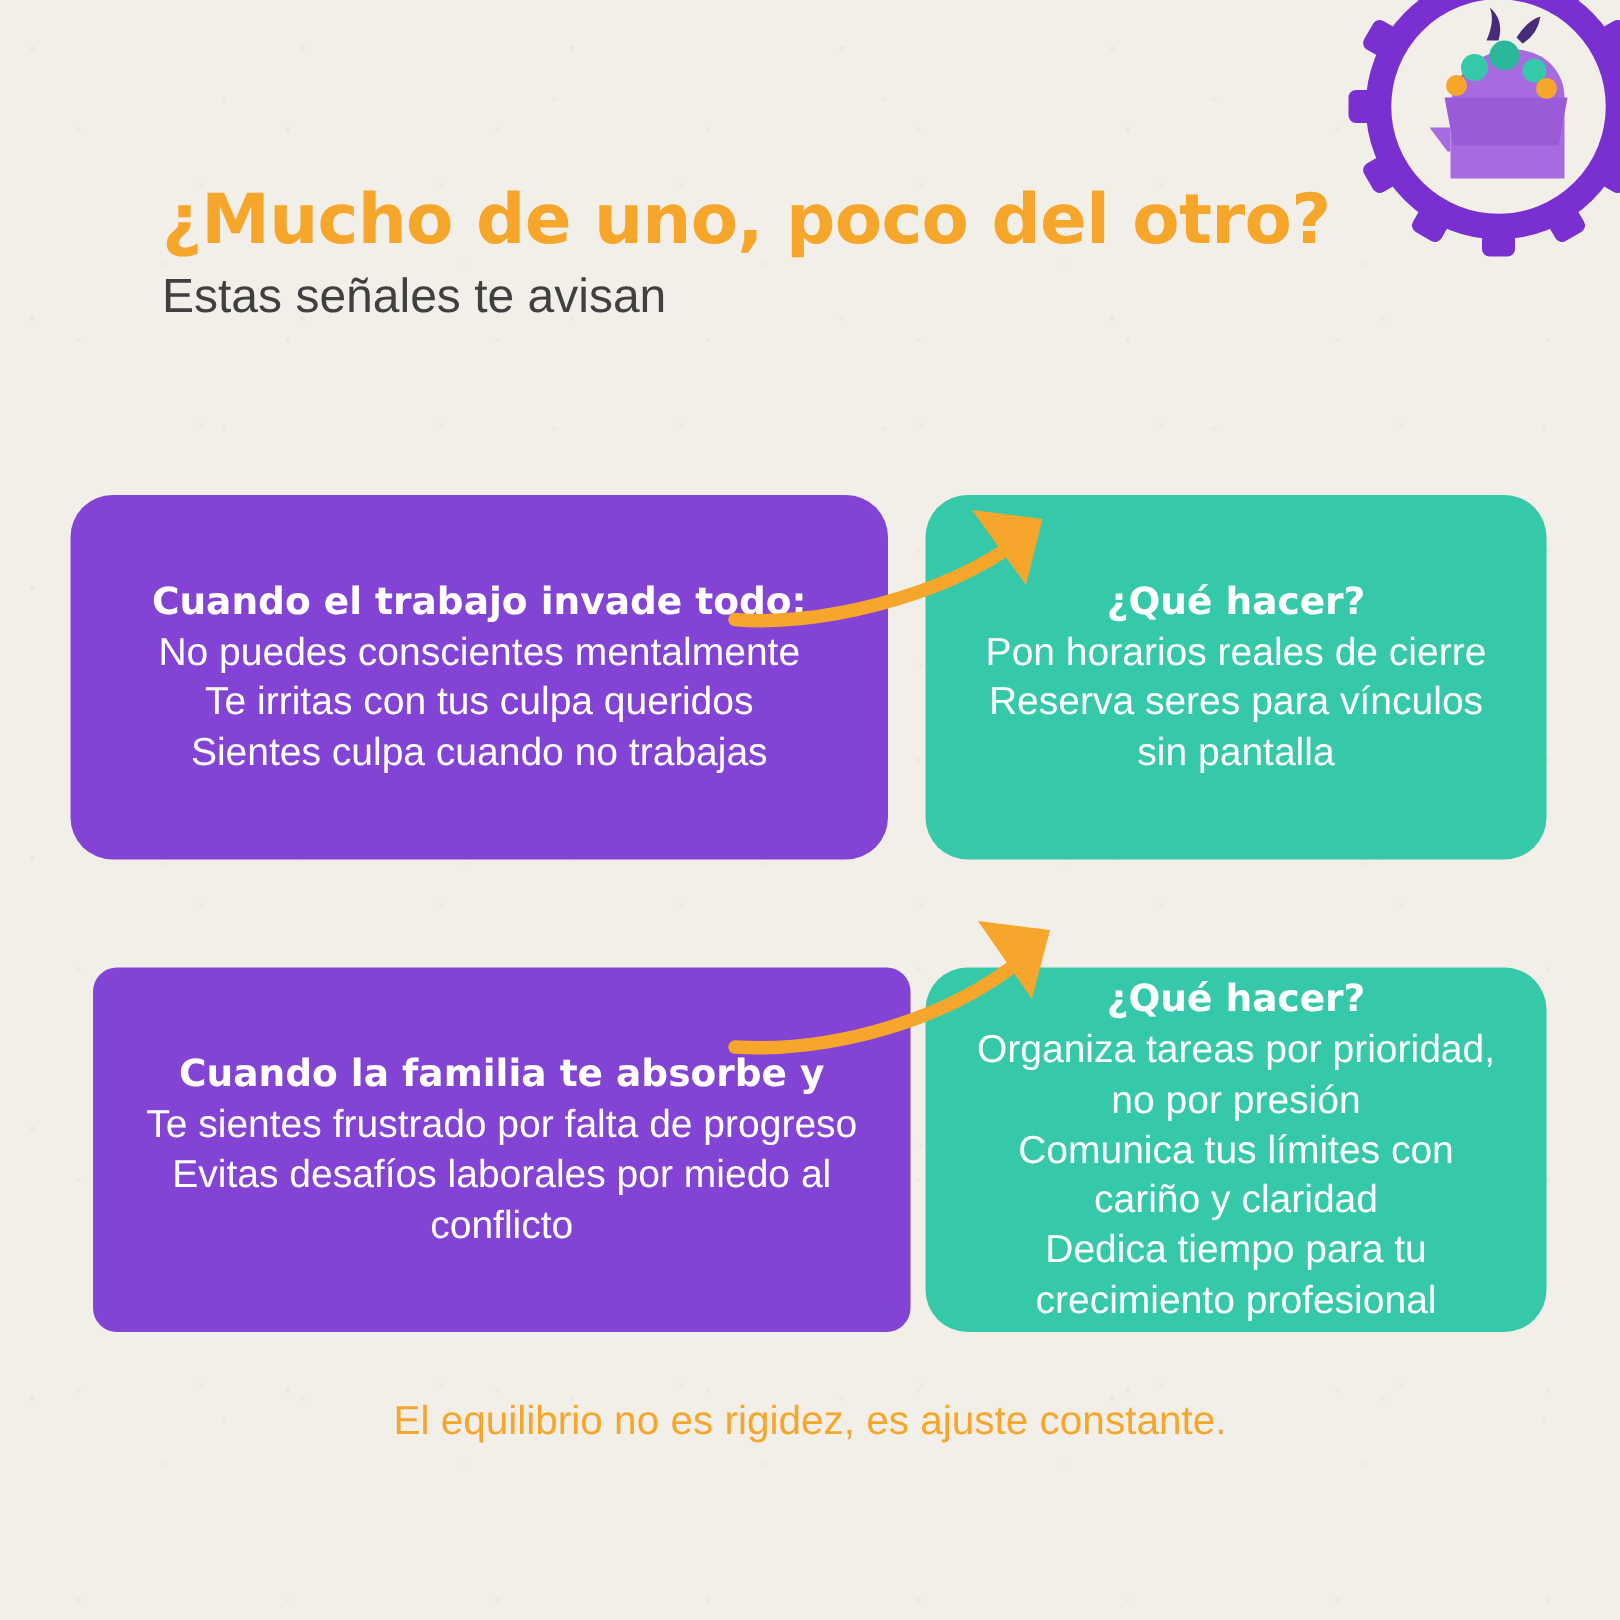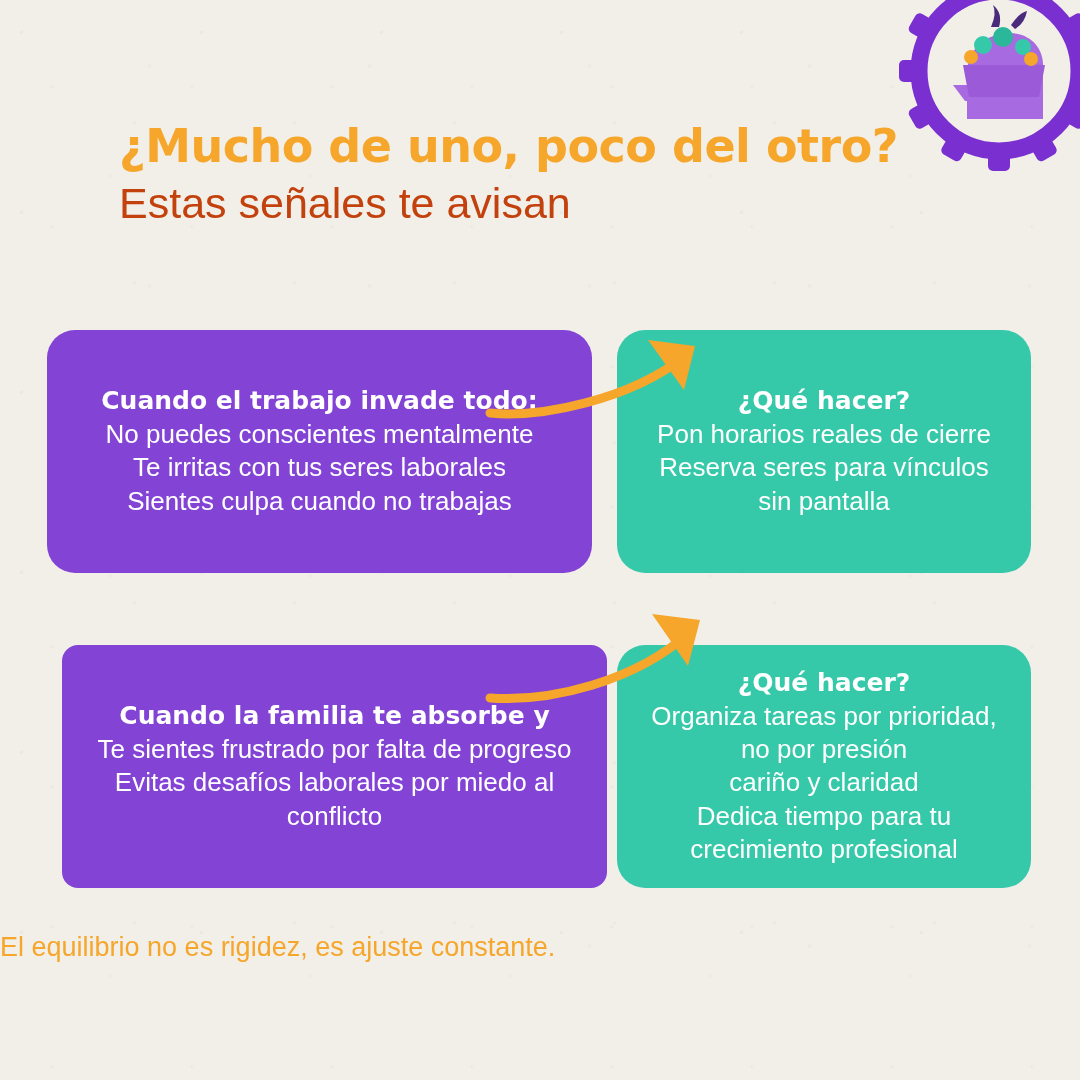--- a/index.html
+++ b/index.html
@@ -33,38 +33,38 @@
     position: absolute;
     top: -34px;
     right: -24px;
     width: 210px;
     height: 210px;
   }
 
   
   .headline {
     position: absolute;
-    left: 119px;
+    left: 108px;
     top: 120px;
     width: 860px;
   }
   .headline .line1 {
     font-family: "DejaVu Sans", sans-serif;
     font-weight: bold;
     font-size: 46px;
     letter-spacing: -0.5px;
     color: #f5a62b;
     line-height: 1.15;
     white-space: nowrap;
   }
   .headline .line2 {
     font-family: "Liberation Sans", sans-serif;
     font-weight: normal;
-    font-size: 43px;
-    color: #c2410c;
+    font-size: 32px;
+    color: #404040;
     line-height: 1.25;
     margin-top: 4px;
     white-space: nowrap;
   }
 
   
   .card {
     position: absolute;
     border-radius: 28px;
     color: #ffffff;
@@ -114,21 +114,21 @@
   }
   #arrow-1 { left: 480px; top: 318px; width: 270px; height: 110px; }
   #arrow-2 { left: 480px; top: 590px; width: 270px; height: 120px; }
 
   
   .footer-note {
     position: absolute;
     left: 0;
     right: 0;
     top: 932px;
-    text-align: left;
+    text-align: center;
     font-family: "Liberation Sans", sans-serif;
     font-size: 27px;
     color: #f5a62b;
   }
 </style>
 </head>
 <body>
 
 <div class="paper-texture"></div>
 
@@ -172,21 +172,21 @@
 </div>
 
 <div class="headline">
   <div class="line1">¿Mucho de uno, poco del otro?</div>
   <div class="line2">Estas señales te avisan</div>
 </div>
 
 <div class="card" id="card-problem-1">
   <div class="card-title">Cuando el trabajo invade todo:</div>
   <div class="card-line">No puedes conscientes mentalmente</div>
-  <div class="card-line">Te irritas con tus seres laborales</div>
+  <div class="card-line">Te irritas con tus culpa queridos</div>
   <div class="card-line">Sientes culpa cuando no trabajas</div>
 </div>
 
 <div class="card" id="card-action-1">
   <div class="card-title">¿Qué hacer?</div>
   <div class="card-line">Pon horarios reales de cierre</div>
   <div class="card-line">Reserva seres para vínculos</div>
   <div class="card-line">sin pantalla</div>
 </div>
 
@@ -194,20 +194,21 @@
   <div class="card-title">Cuando la familia te absorbe y</div>
   <div class="card-line">Te sientes frustrado por falta de progreso</div>
   <div class="card-line">Evitas desafíos laborales por miedo al</div>
   <div class="card-line">conflicto</div>
 </div>
 
 <div class="card" id="card-action-2">
   <div class="card-title">¿Qué hacer?</div>
   <div class="card-line">Organiza tareas por prioridad,</div>
   <div class="card-line">no por presión</div>
+  <div class="card-line">Comunica tus límites con</div>
   <div class="card-line">cariño y claridad</div>
   <div class="card-line">Dedica tiempo para tu</div>
   <div class="card-line">crecimiento profesional</div>
 </div>
 
 <div class="arrow" id="arrow-1">
   <svg viewBox="0 0 270 110" width="270" height="110" aria-hidden="true">
     <path d="M10 95 C 60 100, 150 82, 205 38" stroke="#f5a62b" stroke-width="9" fill="none" stroke-linecap="round"></path>
     <path d="M168 22 L215 28 L204 72 Z" fill="#f5a62b"></path>
   </svg>

